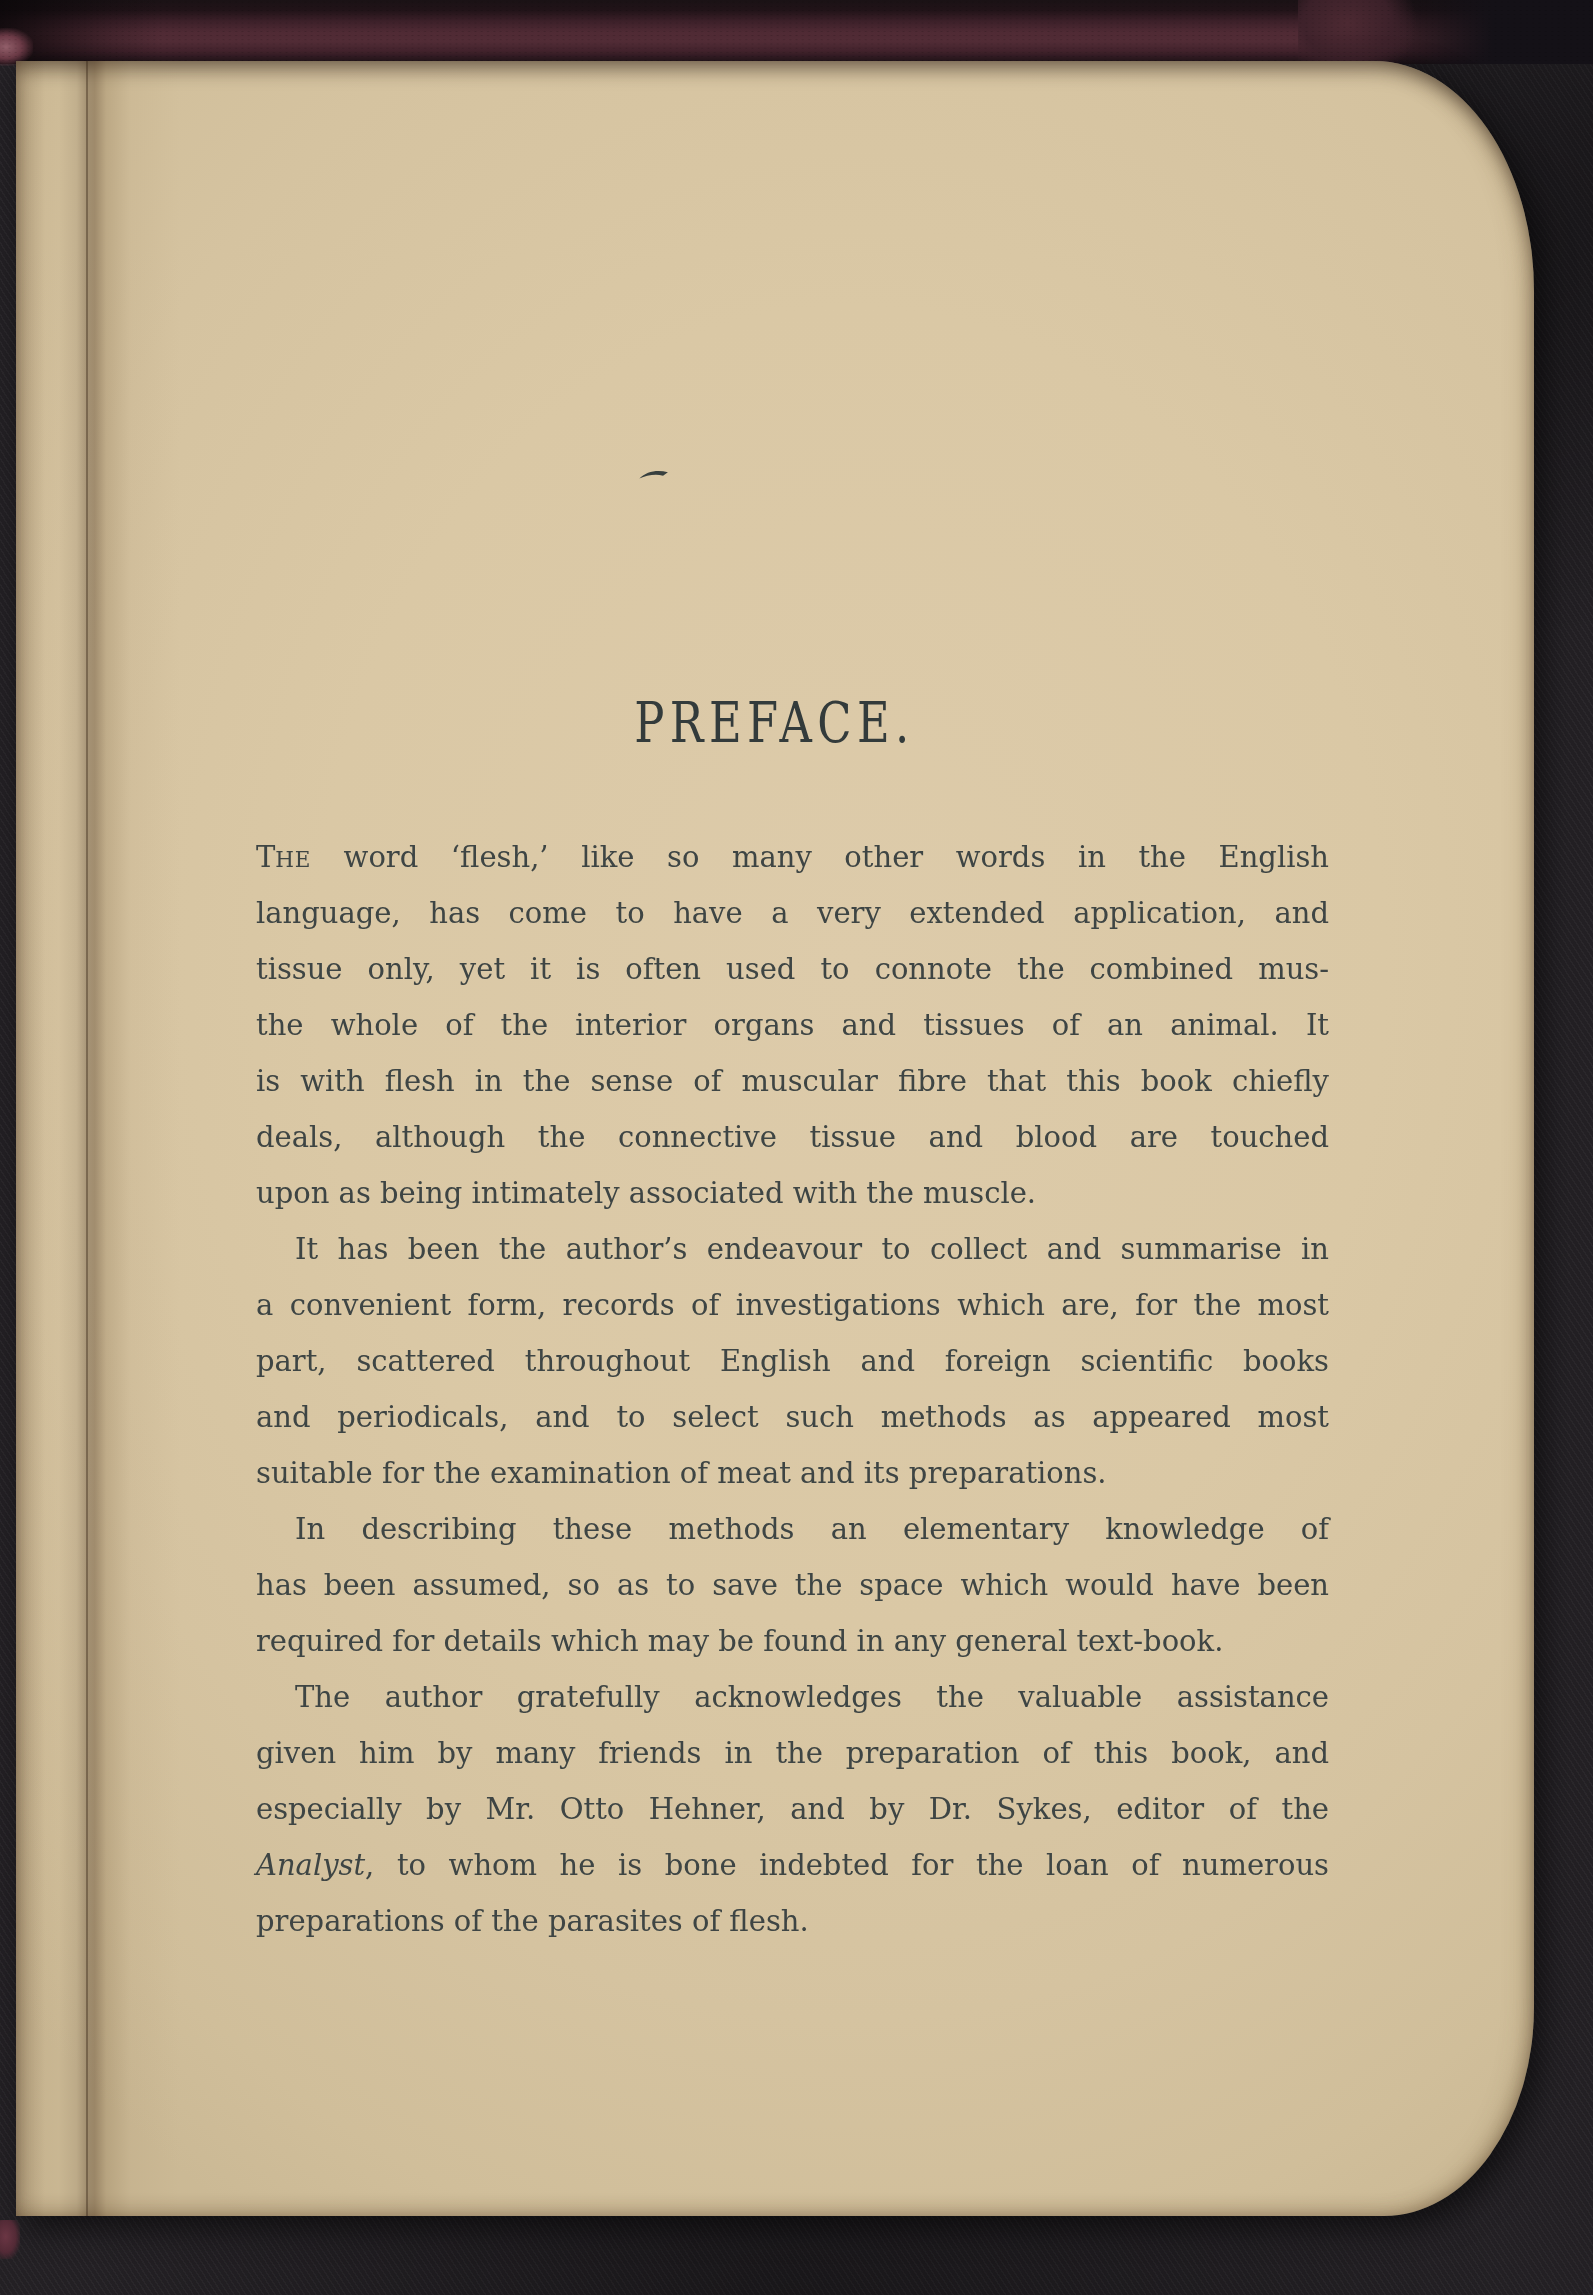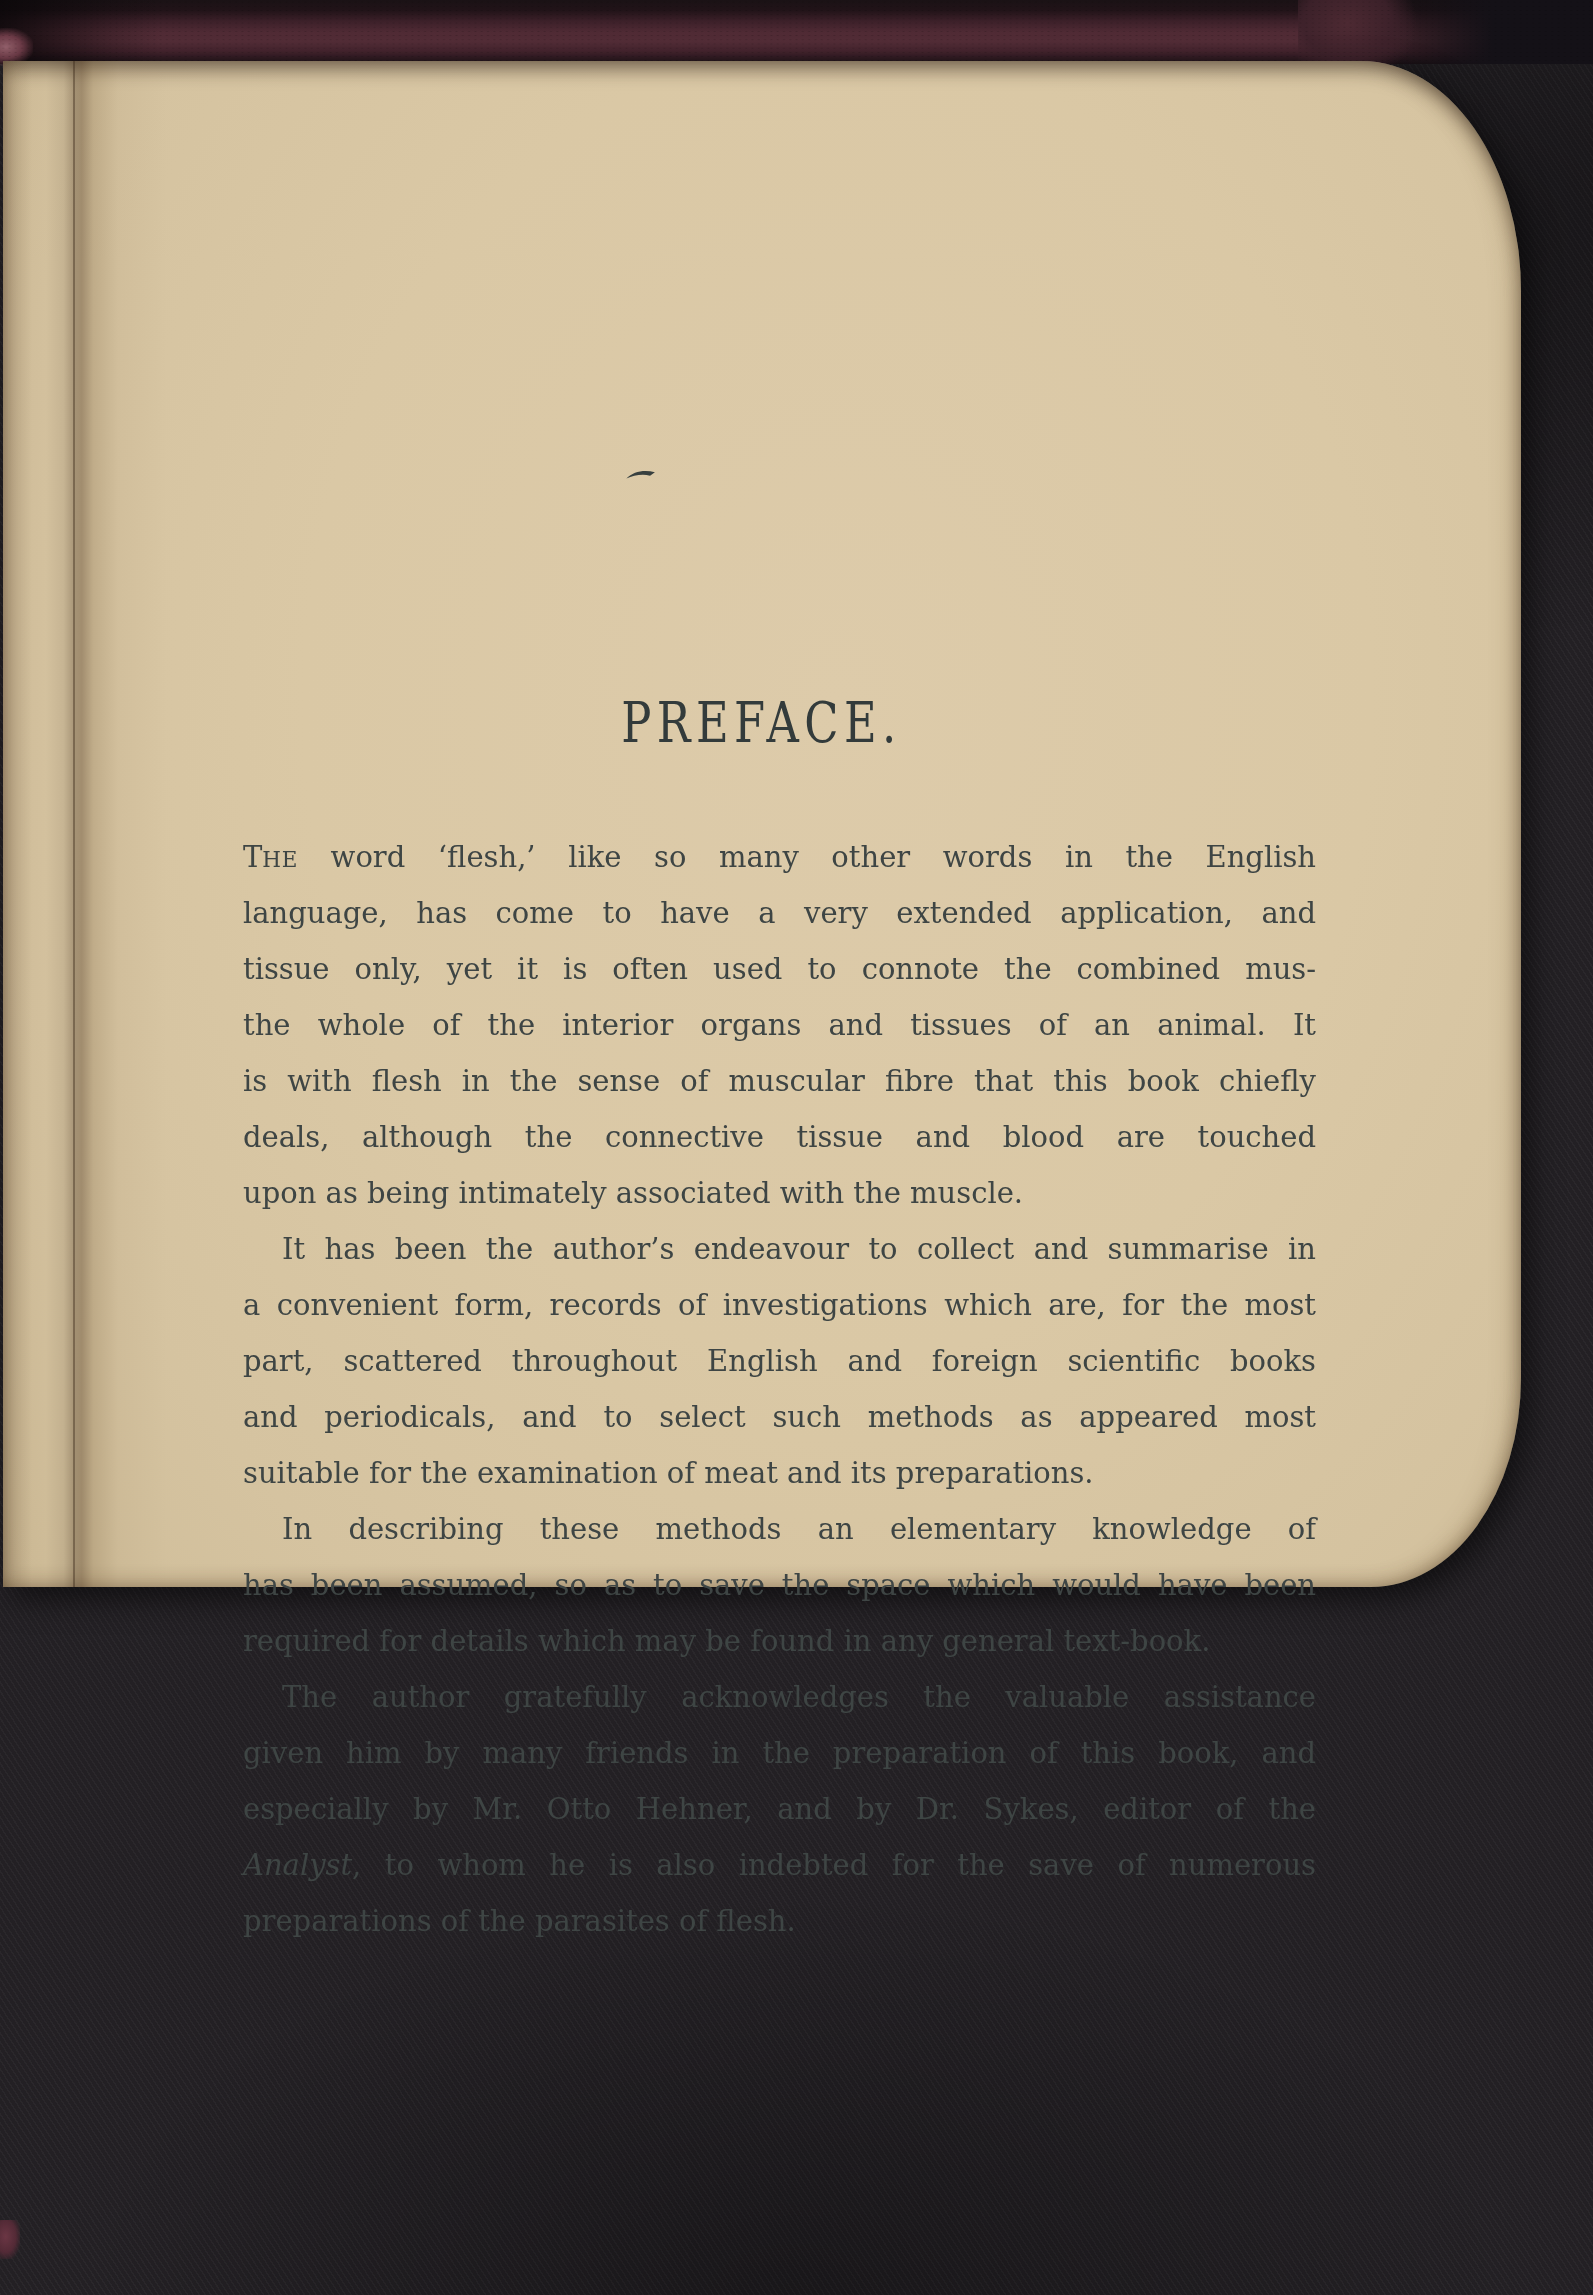--- a/index.html
+++ b/index.html
@@ -38,21 +38,21 @@
     background:radial-gradient(ellipse at 42% 28%, #4e2a33 0%, #3e222b 45%, transparent 72%);
     opacity:.92;
   }
   .cover-thread {
     position:absolute; left:0; top:28px; width:33px; height:38px;
     background:radial-gradient(ellipse at 18% 50%, #93606b 0%, #6b3a46 42%, transparent 75%);
   }
 
   
   .page {
-    position:absolute; left:3px; top:61px; width:1518px; height:1526px;
+    position:absolute; left:16px; top:61px; width:1518px; height:2155px;
     border-top-right-radius:160px 230px;
     border-bottom-right-radius:150px 209px;
     background-color:#d7c5a1;
     background-image:radial-gradient(1185px 1463px at 55% 42%,
       #ddcbaa 0%, #dac8a5 45%, #d5c3a0 72%, #d0be9a 90%, #cbb995 100%);
     box-shadow:
       inset 0 12.5px 19.5px -5.6px rgba(35,22,16,0.55),
       inset -12.5px 0 26.5px -8.4px rgba(95,70,40,0.38),
       inset 0 -9.8px 18px -7px rgba(80,55,32,0.35),
       8.4px 11px 31px rgba(0,0,0,0.55);
@@ -141,19 +141,19 @@
     <div class="line">and periodicals, and to select such methods as appeared most</div>
     <div class="line last">suitable for the examination of meat and its preparations.</div>
 
     <div class="line indent">In describing these methods an elementary knowledge of</div>
     <div class="line">has been assumed, so as to save the space which would have been</div>
     <div class="line last">required for details which may be found in any general text-book.</div>
 
     <div class="line indent">The author gratefully acknowledges the valuable assistance</div>
     <div class="line">given him by many friends in the preparation of this book, and</div>
     <div class="line">especially by Mr. Otto Hehner, and by Dr. Sykes, editor of the</div>
-    <div class="line"><span class="italic">Analyst</span><span>, to whom he is also indebted for the save of numerous</span></div>
+    <div class="line"><span class="italic">Analyst</span><span>, to whom he is bone indebted for the loan of numerous</span></div>
     <div class="line last">preparations of the parasites of flesh.</div>
   </div>
 </div>
 
 <div class="bottom-speck"></div>
 
 
 </body></html>

